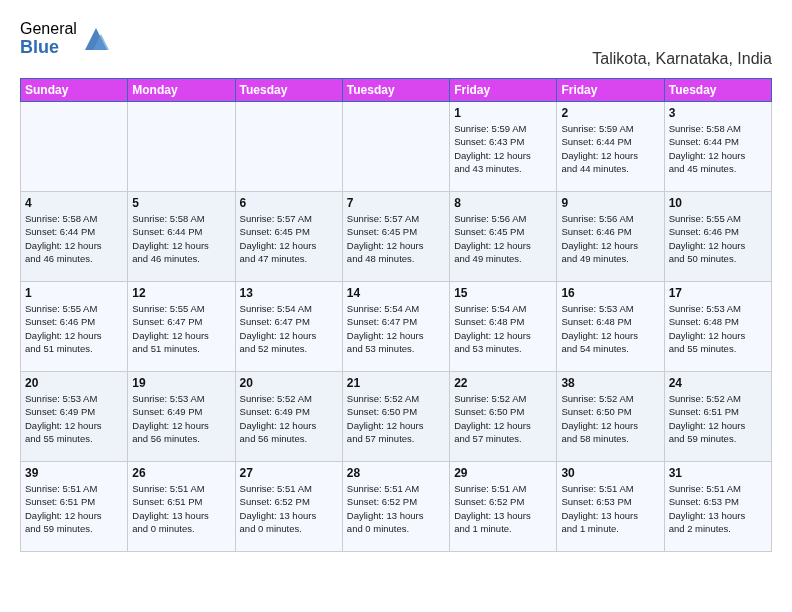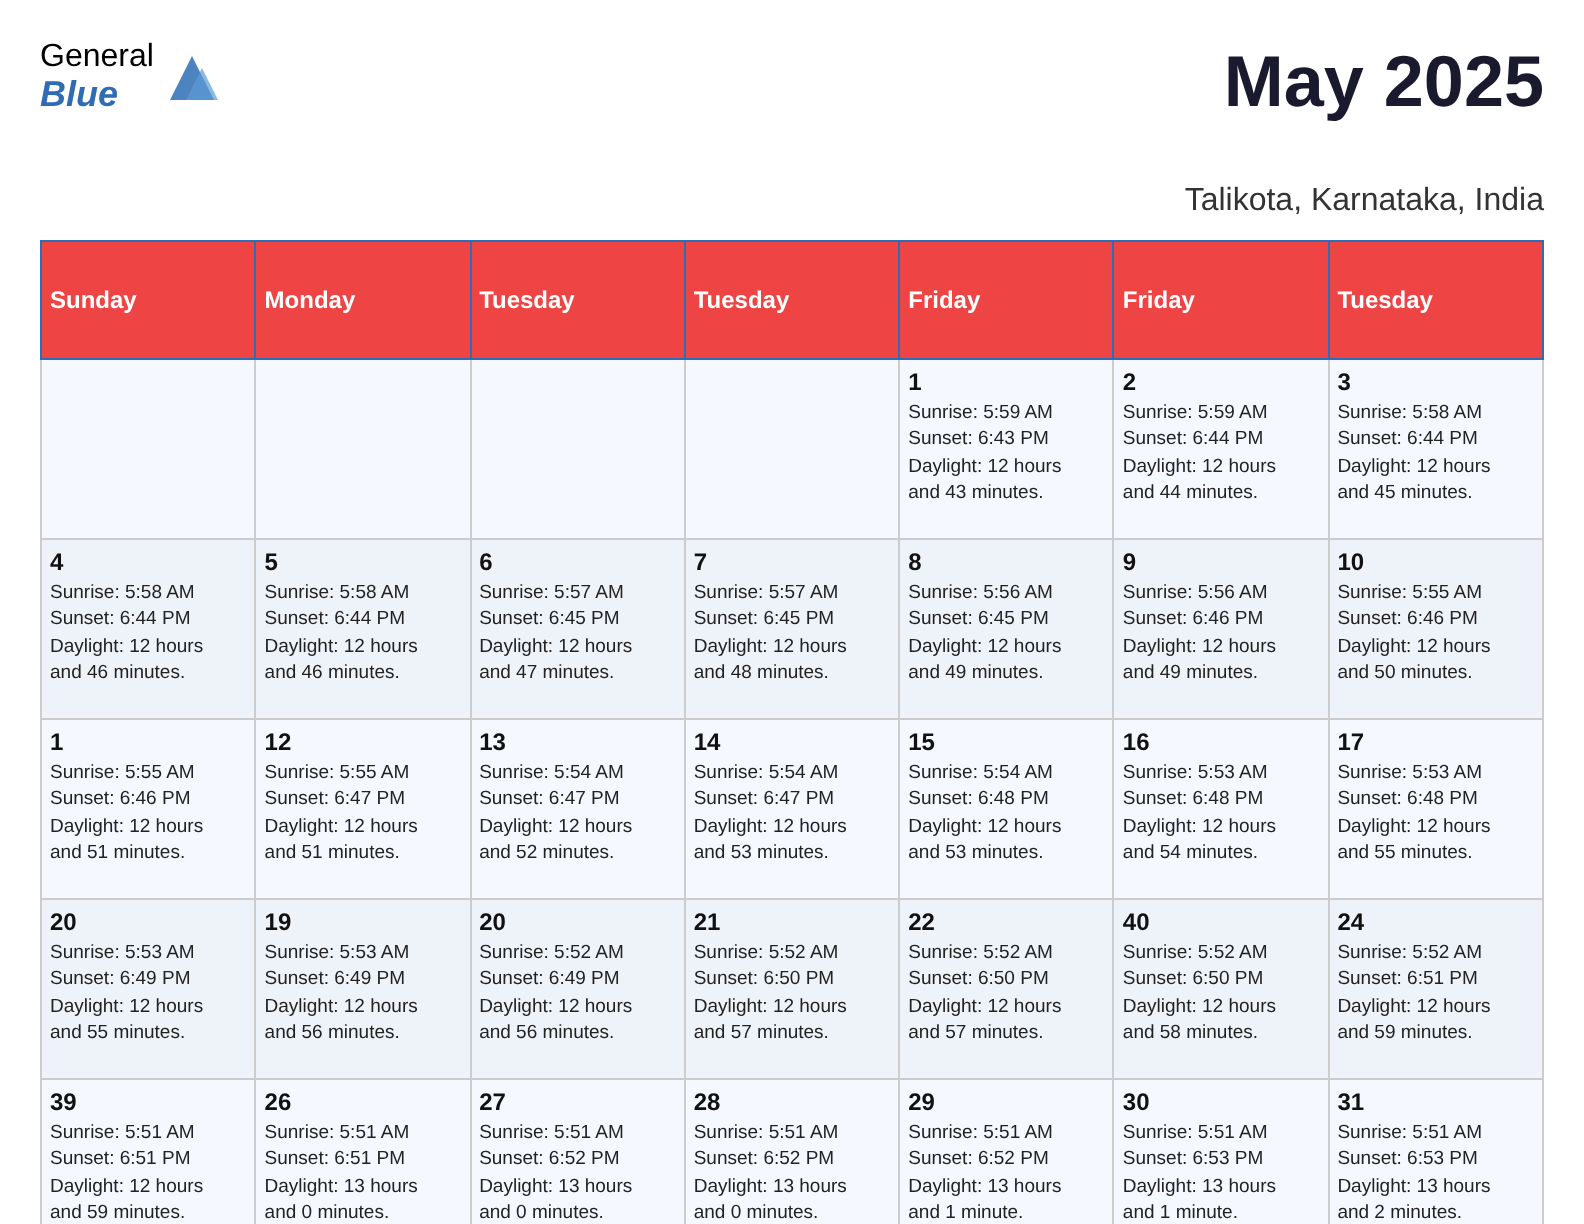--- a/index.html
+++ b/index.html
@@ -42,23 +42,23 @@
       font-size: 16px;
       color: #333;
       margin-top: 30px;
     }
     table {
       width: 100%;
       border-collapse: collapse;
       font-size: 11px;
     }
     thead tr th {
-      background-color: #ef4444;
+      background-color: #d946ef;
       color: #fff;
-      padding: 22px 4px;
+      padding: 4px 4px;
       text-align: left;
       font-size: 12px;
       font-weight: bold;
       border: 1px solid #2e6db4;
     }
     tbody tr td {
       border: 1px solid #ccc;
       padding: 4px;
       vertical-align: top;
       background: #fff;
@@ -86,29 +86,28 @@
       background: #f5f8ff !important;
     }
   </style>
 </head>
 <body>
 
 <div class="header">
   <div class="logo">
     <div class="logo-text">
       <span>General</span>
-      <span style="color:#2e6db4;font-size:18px;font-weight:bold;font-style:italic;">Blue</span>
+      <span style="color:#2e6db4;font-size:18px;font-weight:bold;">Blue</span>
     </div>
     <svg class="logo-icon" viewBox="0 0 30 30">
       <polygon points="4,26 15,4 26,26" fill="#2e6db4" opacity="0.85"></polygon>
       <polygon points="12,26 20,10 28,26" fill="#5b9bd5" opacity="0.7"></polygon>
     </svg>
   </div>
   <div class="title-section">
-    <div class="main-title">May 2025</div>
     <div class="subtitle">Talikota, Karnataka, India</div>
   </div>
 </div>
 
 <table>
   <thead>
     <tr>
     <th>Sunday</th>
         <th>Monday</th>
         <th>Tuesday</th>
@@ -212,21 +211,21 @@
         </td>
         <td>
           <div class="day-num">21</div>
           <div class="day-info">Sunrise: 5:52 AM<br>Sunset: 6:50 PM<br>Daylight: 12 hours<br>and 57 minutes.</div>
         </td>
         <td>
           <div class="day-num">22</div>
           <div class="day-info">Sunrise: 5:52 AM<br>Sunset: 6:50 PM<br>Daylight: 12 hours<br>and 57 minutes.</div>
         </td>
         <td>
-          <div class="day-num">40</div>
+          <div class="day-num">38</div>
           <div class="day-info">Sunrise: 5:52 AM<br>Sunset: 6:50 PM<br>Daylight: 12 hours<br>and 58 minutes.</div>
         </td>
         <td>
           <div class="day-num">24</div>
           <div class="day-info">Sunrise: 5:52 AM<br>Sunset: 6:51 PM<br>Daylight: 12 hours<br>and 59 minutes.</div>
         </td>
       </tr>
       <tr>
         <td>
           <div class="day-num">39</div>

